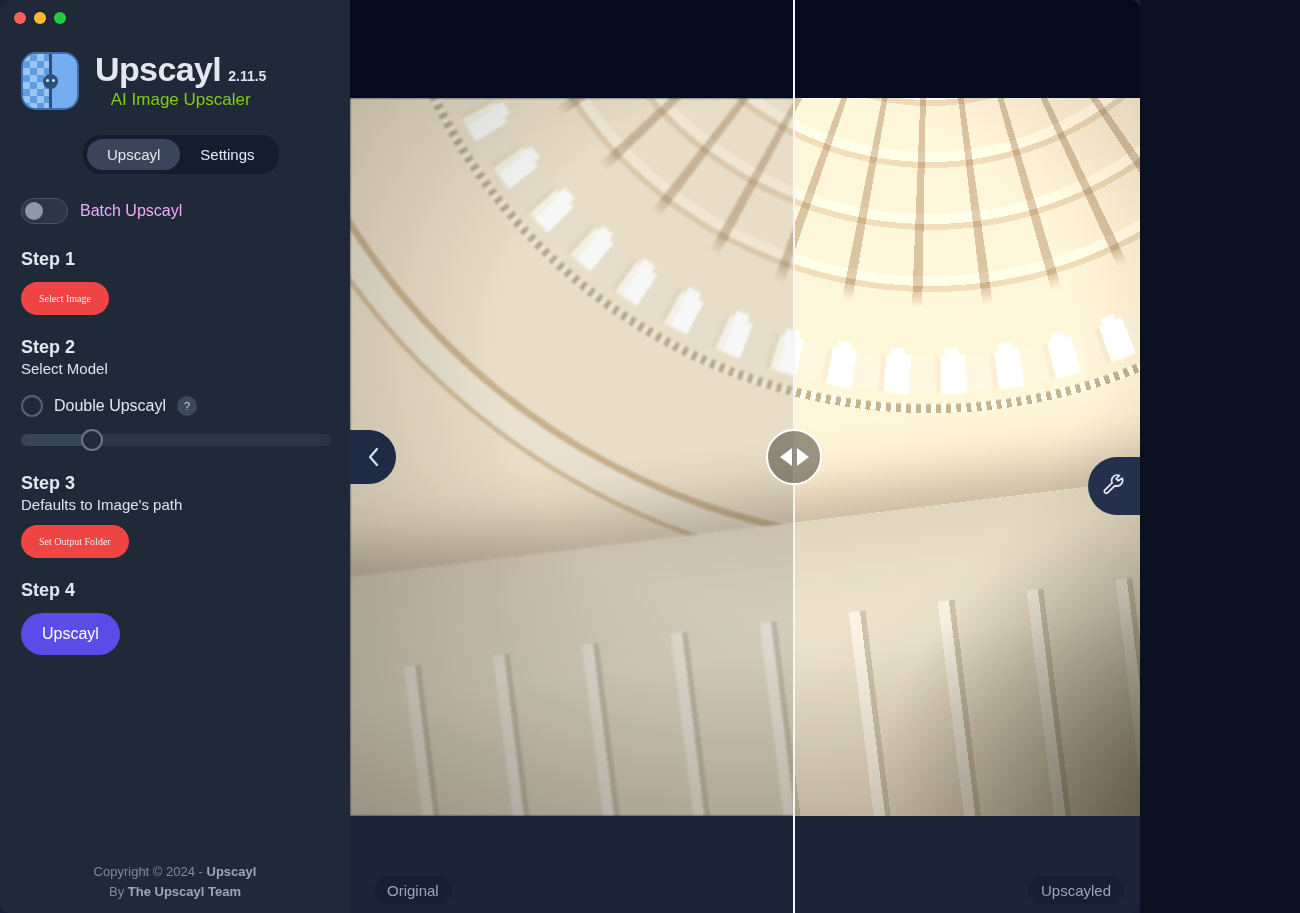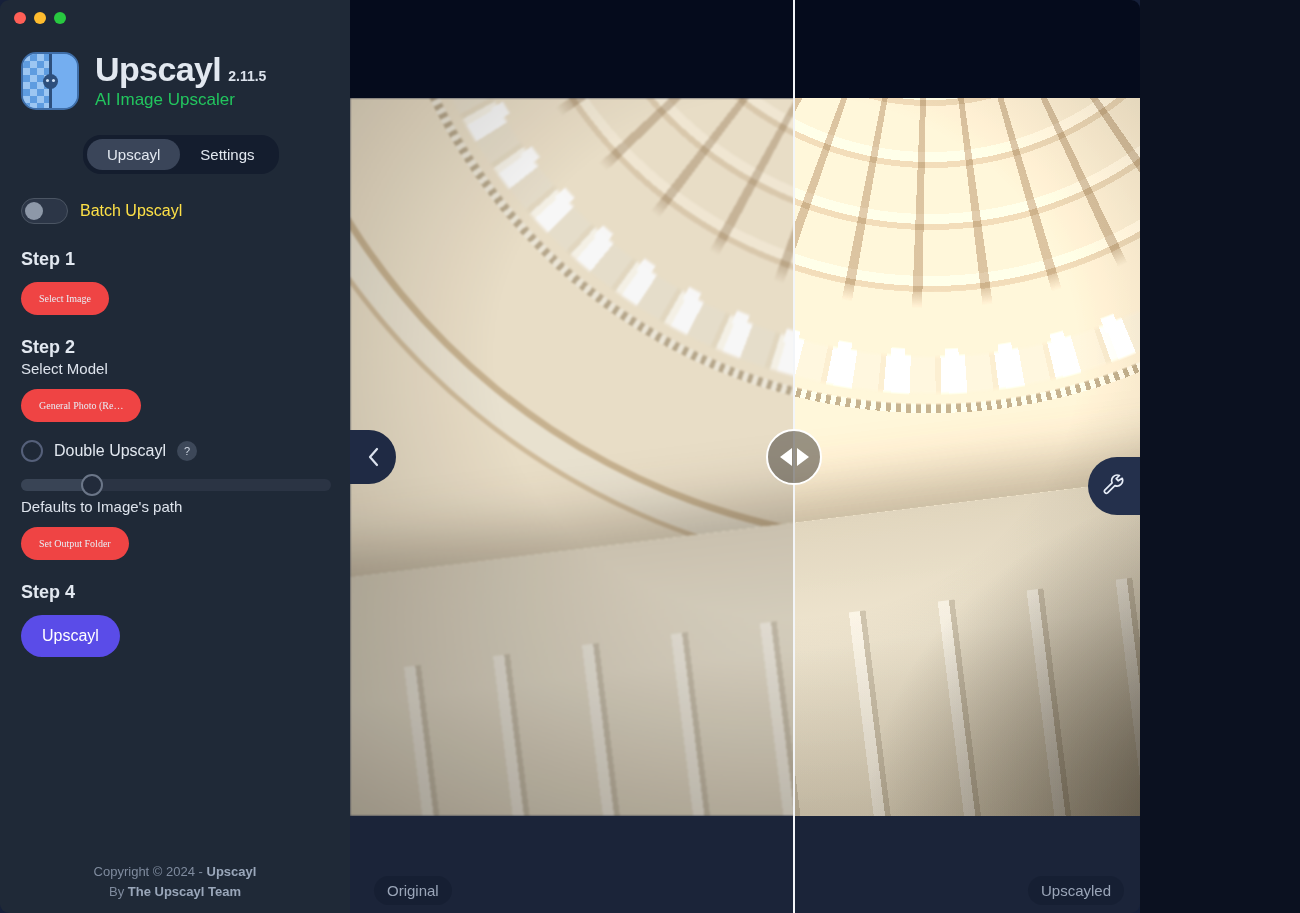--- a/index.html
+++ b/index.html
@@ -76,21 +76,21 @@
   .logo .knob:before { left: 3px; }
   .logo .knob:after  { right: 3px; }
 
   .brandtext { display: flex; flex-direction: column; }
   .titlerow { display: flex; align-items: baseline; gap: 7px; }
   .apptitle {
     font-size: 34px; font-weight: bold; color: #e2e8f0;
     letter-spacing: -0.6px; line-height: 1.05;
   }
   .appversion { font-size: 14px; font-weight: bold; color: #dbe2ec; }
-  .appsubtitle { font-size: 17px; color: #22c55e; margin-top: 2px; }
+  .appsubtitle { font-size: 17px; color: #84cc16; margin-top: 2px; text-align: center; }
 
   .tabs {
     position: absolute; top: 135px; left: 83px;
     display: flex; align-items: center;
     background: #141d2e; border-radius: 18px;
     padding: 4px;
   }
   .tab {
     font-size: 15px; color: #e2e8f0;
     padding: 7px 20px; border-radius: 16px;
@@ -107,21 +107,21 @@
   .switch {
     width: 47px; height: 26px; border-radius: 13px;
     background: #2c3647; border: 1px solid #4b5563;
     position: relative; flex: 0 0 47px; cursor: pointer;
   }
   .switch .dot {
     position: absolute; left: 3px; top: 3px;
     width: 18px; height: 18px; border-radius: 50%;
     background: #8d98a8;
   }
-  .row-toggle .lbl { font-size: 16px; color: #fde047; }
+  .row-toggle .lbl { font-size: 16px; color: #f0abfc; }
 
   .steph {
     padding: 0 21px; font-size: 18px; font-weight: bold;
     color: #e2e8f0; margin-top: 22px;
   }
   .subtle {
     padding: 0 21px; font-size: 15px; color: #dde3ec; margin-top: 2px;
   }
   .btn-grey {
     margin: 12px 0 0 21px;
@@ -402,34 +402,34 @@
           <div class="dot"></div>
         </div>
         <div class="lbl">Batch Upscayl</div>
       </div>
 
       <div class="steph">Step 1</div>
       <button class="btn-grey">Select Image</button>
 
       <div class="steph">Step 2</div>
       <div class="subtle">Select Model</div>
-      <button class="btn-grey model-btn">General Photo (Re…</button>
 
       <div class="row-radio">
         <div class="radio"></div>
         <div class="lbl">Double Upscayl</div>
         <div class="help">?</div>
       </div>
 
       <div class="slider-wrap">
         <div class="slider-track"></div>
         <div class="slider-fill"></div>
         <div class="slider-thumb"></div>
       </div>
 
+      <div class="steph">Step 3</div>
       <div class="subtle">Defaults to Image's path</div>
       <button class="btn-grey">Set Output Folder</button>
 
       <div class="steph">Step 4</div>
       <button class="btn-primary">Upscayl</button>
     </div>
 
     <div class="footer">
       <div>
         <span>Copyright © 2024 - </span><b>Upscayl</b>

